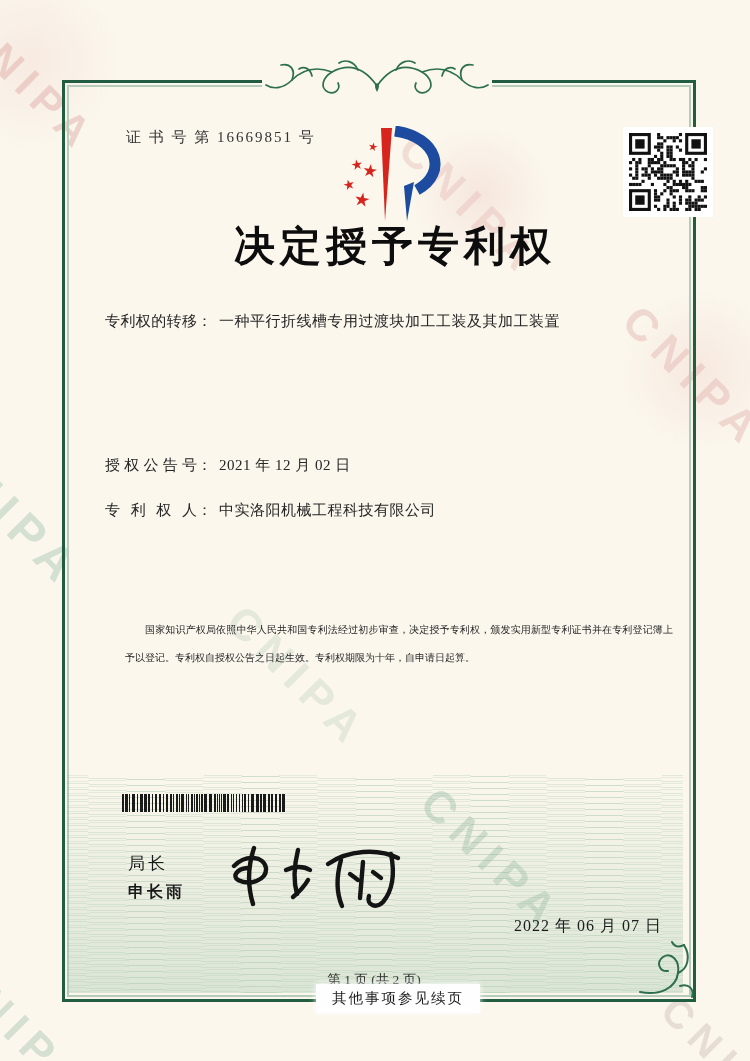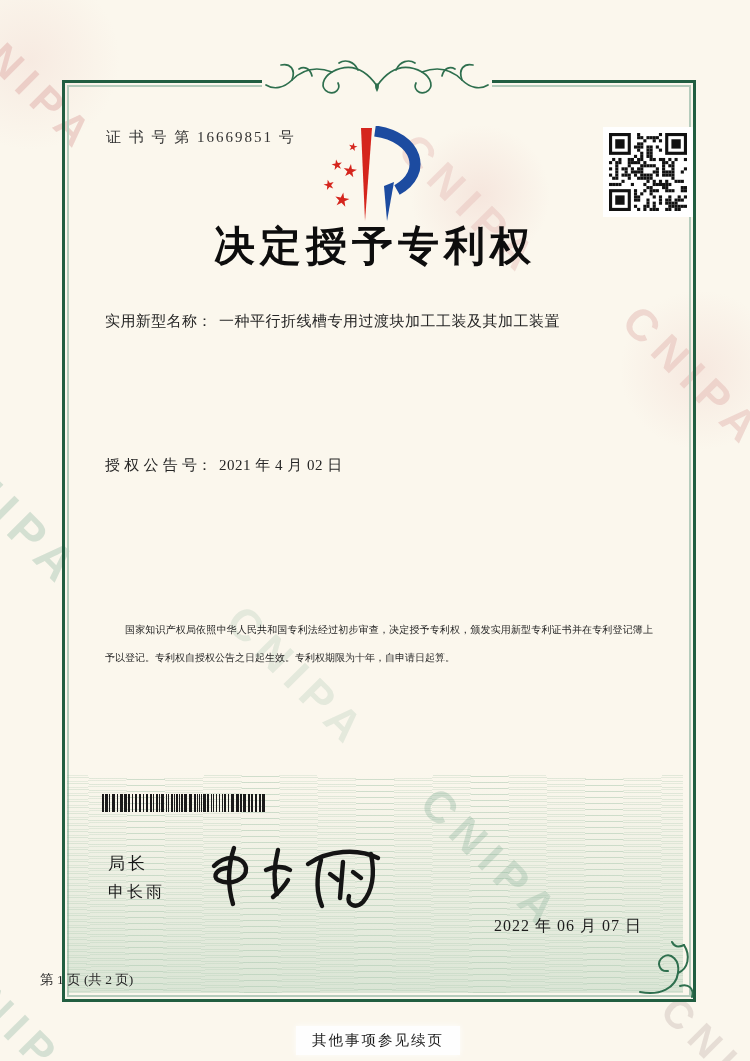--- a/index.html
+++ b/index.html
@@ -16,41 +16,41 @@
   #frame{position:absolute;left:62px;top:80px;width:628px;height:916px;
       border:3px solid #215e41;z-index:2;}
   #frame-inner{position:absolute;left:2px;top:2px;right:2px;bottom:2px;border:2px solid #b5ccbc;}
   #waveband{position:absolute;left:67px;top:775px;width:616px;height:218px;z-index:3;
       background:
         linear-gradient(180deg, rgba(173,204,180,0) 0%, rgba(173,204,180,.22) 55%, rgba(173,204,180,.42) 100%),
         repeating-linear-gradient(1.5deg,  rgba(120,170,135,0) 0 5px, rgba(120,170,135,.20) 5px 6px),
         repeating-linear-gradient(-1.5deg, rgba(120,170,135,0) 0 5px, rgba(120,170,135,.16) 5px 6px);}
   #ornament-top{position:absolute;left:262px;top:54px;width:230px;height:54px;z-index:4;background:#fbf7ed;}
   #corner-flourish{position:absolute;left:636px;top:940px;width:62px;height:60px;z-index:5;}
-  .content{position:absolute;z-index:6;color:#222;}
+  .content{position:absolute;z-index:6;color:#222;margin-left:20px;}
   #cert-no{left:106px;top:128px;font-size:15px;letter-spacing:2px;color:#333;}
   #logo{left:320px;top:126px;width:118px;height:99px;}
   #qr{left:603px;top:127px;width:90px;height:90px;background:#fff;padding:6px;box-sizing:border-box;}
   #title{left:0;top:219px;width:750px;text-align:center;font-size:41px;font-weight:bold;
          letter-spacing:5px;color:#0d0d0d;}
   .row{position:absolute;left:105px;width:560px;font-size:15px;color:#262626;z-index:6;}
   .lbl{display:inline-block;width:92px;text-align:justify;text-align-last:justify;vertical-align:top;}
   .colon{display:inline-block;}
   .val{padding-left:7px;letter-spacing:.5px;}
   .pair{display:inline-block;}
   #paras{left:105px;top:616px;width:548px;font-size:10px;line-height:28px;
          text-align:justify;color:#262626;}
   #paras p{margin:0;text-indent:2em;}
   #barcode{left:102px;top:794px;width:166px;height:18px;}
   #director-title{left:108px;top:852px;font-size:17px;letter-spacing:3px;color:#1a1a1a;}
-  #director-name{left:108px;top:882px;font-size:16px;letter-spacing:3px;color:#1a1a1a;}
+  #director-name{left:108px;top:882px;font-size:16px;letter-spacing:3px;color:#1a1a1a;font-weight:bold;}
   #signature{left:200px;top:836px;width:192px;height:80px;}
   #issue-date{left:458px;top:916px;width:220px;text-align:center;font-size:16px;letter-spacing:1px;color:#1d1d1d;}
-  #page-no{left:40px;top:971px;width:628px;text-align:left;font-size:13.5px;color:#2a2a2a;}
-  #footer-note{left:296px;top:1026px;background:#fefefe;padding:5px 16px;font-size:14.5px;
+  #page-no{left:40px;top:971px;width:628px;text-align:center;font-size:13.5px;color:#2a2a2a;}
+  #footer-note{left:296px;top:984px;background:#fefefe;padding:5px 16px;font-size:14.5px;
          letter-spacing:2px;color:#1d1d1d;box-shadow:0 0 6px rgba(255,255,255,.9);}
   svg{display:block;}
 </style>
 </head>
 <body>
 
 <div id="page">
 
   <span class="wm" style="left:-16px;top:6px;font-size:42px;color:rgba(226,180,175,.55);">CNIPA</span>
   <span class="wm" style="left:424px;top:124px;font-size:44px;color:rgba(228,186,180,.42);">CNIPA</span>
@@ -315,24 +315,27 @@
         <rect x="60" y="6" width="9" height="9" fill="#111"></rect>
         <rect x="0" y="54" width="21" height="21" fill="#111"></rect>
         <rect x="3" y="57" width="15" height="15" fill="#fff"></rect>
         <rect x="6" y="60" width="9" height="9" fill="#111"></rect>
       </svg>
   </div>
 
   <div class="content" id="title">决定授予专利权</div>
 
   <div class="row" style="top:312px">
-    <span class="lbl">实用新型名称</span><span class="colon">：</span><span class="val">一种平行折线槽专用过渡块加工工装及其加工装置</span>
+    <span class="lbl">专利权的转移</span><span class="colon">：</span><span class="val">一种平行折线槽专用过渡块加工工装及其加工装置</span>
   </div>
   <div class="row" style="top:456px">
-    <span class="lbl">授权公告号</span><span class="colon">：</span><span class="val">2021 年 4 月 02 日</span>
+    <span class="lbl">授权公告号</span><span class="colon">：</span><span class="val">2021 年 12 月 02 日</span>
+  </div>
+  <div class="row" style="top:501px">
+    <span class="lbl">专利权人</span><span class="colon">：</span><span class="val">中实洛阳机械工程科技有限公司</span>
   </div>
 
   <div class="content" id="paras">
     <p>国家知识产权局依照中华人民共和国专利法经过初步审查，决定授予专利权，颁发实用新型专利证书并在专利登记簿上予以登记。专利权自授权公告之日起生效。专利权期限为十年，自申请日起算。</p>
   </div>
 
   <div class="content" id="barcode">
     <svg id="bar-svg" viewBox="0 0 166 18" width="166" height="18">
         <rect x="0" y="0" width="2" height="18" fill="#1a1a1a"></rect>
         <rect x="3" y="0" width="3" height="18" fill="#1a1a1a"></rect>

